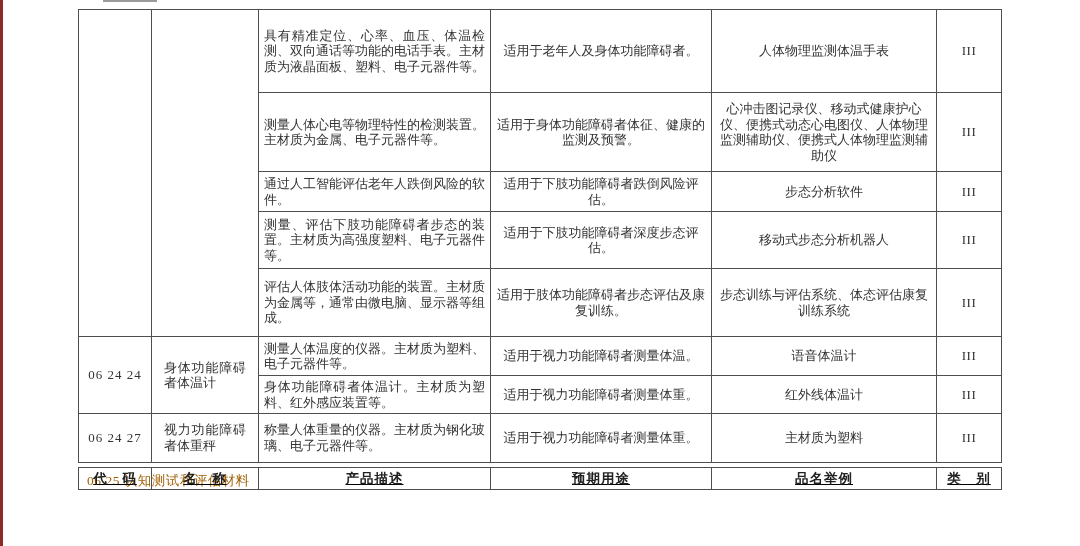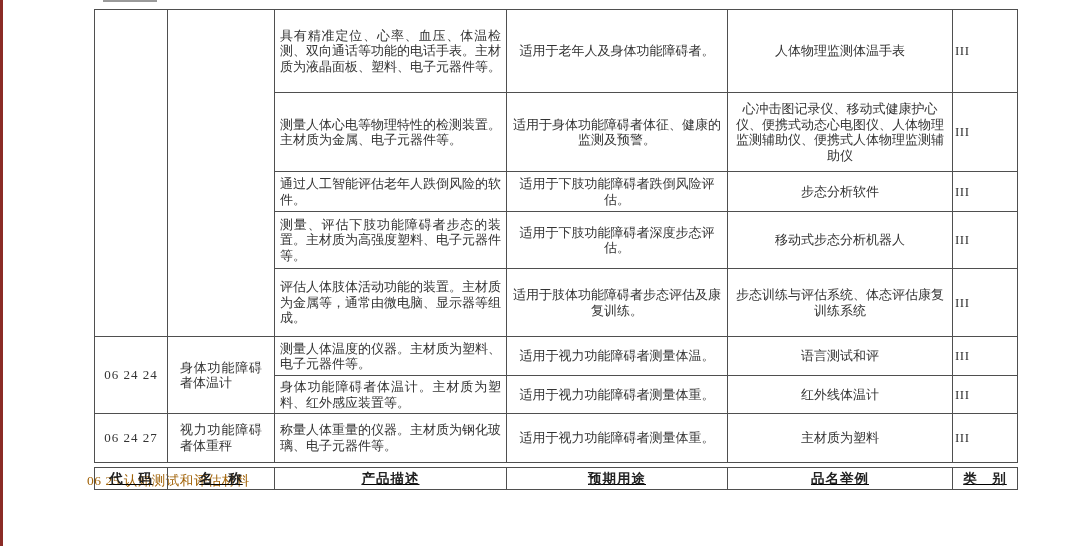--- a/index.html
+++ b/index.html
@@ -1,31 +1,31 @@
 <!DOCTYPE html>
 <html><head>
 <meta charset="utf-8">
 <style>
   html,body{margin:0;padding:0;}
   body{font-family:"Liberation Serif","DejaVu Serif",serif;background:#ffffff;}
   .page{position:relative;width:1080px;height:546px;background:#ffffff;overflow:hidden;}
   .accent-line{position:absolute;left:0;top:0;width:3px;height:546px;background:#8b2b26;}
   .top-smudge{position:absolute;left:103px;top:0;width:54px;height:2px;background:#9a9a9a;}
-  table{border-collapse:collapse;table-layout:fixed;margin-left:16px;}
+  table{border-collapse:collapse;table-layout:fixed;}
   .tbl{position:absolute;left:78px;width:923px;}
   .tbl1{top:9px;}
   .tbl2{top:467px;text-decoration:underline;}
   td{border:1px solid #4f4f4f;font-size:13px;line-height:15.5px;color:#333333;
      vertical-align:middle;overflow:hidden;}
   .c-code{text-align:center;letter-spacing:1px;padding:16px 2px;}
   .c-name{text-align:justify;padding:2px 12px;}
   .c-desc{text-align:justify;padding:2px 5px;}
   .c-use{text-align:center;padding:2px 6px;}
   .c-ex{text-align:center;padding:2px 6px;}
-  .c-cls{letter-spacing:0.5px;padding:2px 2px;}
+  .c-cls{text-align:center;letter-spacing:0.5px;padding:2px 2px;}
   .jl{text-align:justify;text-align-last:justify;}
   .hdr td{font-weight:700;text-align:center;color:#222222;font-size:13.5px;letter-spacing:1px;padding:1px 2px;}
   .section-heading{position:absolute;left:87px;top:472px;font-weight:400;font-size:13.5px;
      color:#a16207;letter-spacing:0.5px;white-space:nowrap;}
 </style>
 </head>
 <body>
 
 <div class="page">
   <div class="accent-line"></div>
@@ -71,21 +71,21 @@
       <td class="c-desc">评估人体肢体活动功能的装置。主材质为金属等，通常由微电脑、显示器等组成。</td>
       <td class="c-use">适用于肢体功能障碍者步态评估及康复训练。</td>
       <td class="c-ex">步态训练与评估系统、体态评估康复训练系统</td>
       <td class="c-cls">III</td>
     </tr>
     <tr style="height:39px">
       <td class="c-code" rowspan="2">06 24 24</td>
       <td class="c-name" rowspan="2">身体功能障碍者体温计</td>
       <td class="c-desc">测量人体温度的仪器。主材质为塑料、电子元器件等。</td>
       <td class="c-use">适用于视力功能障碍者测量体温。</td>
-      <td class="c-ex">语言测试和评</td>
+      <td class="c-ex">语音体温计</td>
       <td class="c-cls">III</td>
     </tr>
     <tr style="height:38px">
       <td class="c-desc">身体功能障碍者体温计。主材质为塑料、红外感应装置等。</td>
       <td class="c-use">适用于视力功能障碍者测量体重。</td>
       <td class="c-ex">红外线体温计</td>
       <td class="c-cls">III</td>
     </tr>
     <tr style="height:39px">
       <td class="c-code">06 24 27</td>

